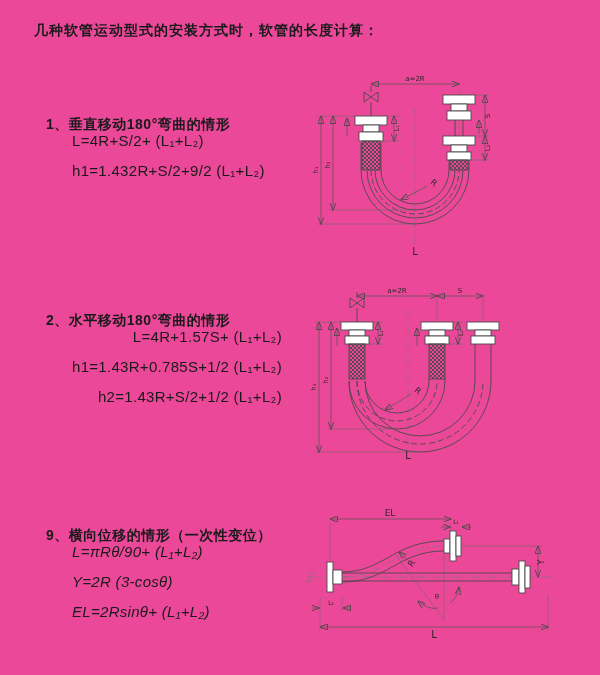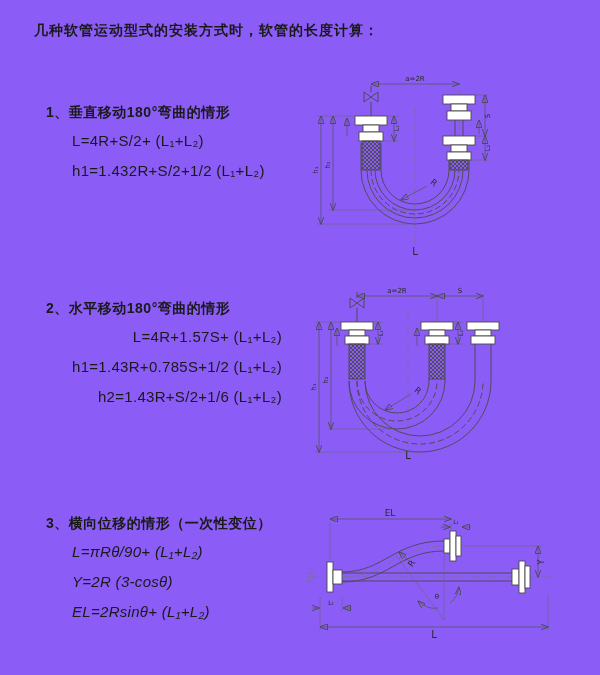--- a/index.html
+++ b/index.html
@@ -1,19 +1,19 @@
 <!DOCTYPE html>
 <html><head>
 <meta charset="utf-8">
 <style>
   html,body{margin:0;padding:0;background:#fff;}
-  .page{position:relative;width:600px;height:675px;background:#8b5cf6;overflow:hidden;
+  .page{position:relative;width:600px;height:675px;background:#ec4899;overflow:hidden;
         font-family:"Liberation Sans","DejaVu Sans",sans-serif;color:#1a1a1a;}
   .title{position:absolute;left:34px;top:22px;font-size:14px;font-weight:bold;letter-spacing:1px;}
-  .sec-head{position:absolute;font-size:14px;font-weight:bold;letter-spacing:0.5px;}
+  .sec-head{position:absolute;font-size:14px;font-weight:bold;letter-spacing:0.5px;margin-top:12px;}
   .formulas{position:absolute;}
   .fline{font-size:15px;letter-spacing:0.3px;margin-bottom:13px;white-space:pre;}
   .diag{position:absolute;}
   svg{overflow:visible;}
   svg line, svg path{stroke:#4a4a4a;stroke-width:0.9;fill:none;}
   svg rect{stroke:#4a4a4a;stroke-width:0.9;fill:#ffffff;}
   svg .dim{stroke:#555;stroke-width:0.7;}
   svg .ext{stroke:#666;stroke-width:0.55;}
   svg .cl{stroke:#777;stroke-width:0.6;}
   svg text{font-family:"DejaVu Sans","Liberation Sans",sans-serif;fill:#2a2a2a;stroke:none;}
@@ -22,31 +22,31 @@
 </head>
 <body>
 
 <div class="page">
 
   <div class="title">几种软管运动型式的安装方式时，软管的长度计算：</div>
 
   <div class="sec-head" style="left:46px;top:104px;">1、垂直移动180°弯曲的情形</div>
   <div class="formulas" style="left:72px;top:132px;">
     <div class="fline">L=4R+S/2+ (L₁+L₂)</div>
-    <div class="fline">h1=1.432R+S/2+1/2 (L₁+L₂)</div>
+    <div class="fline">h1=1.432R+S/2+9/2 (L₁+L₂)</div>
   </div>
 
   <div class="sec-head" style="left:46px;top:300px;">2、水平移动180°弯曲的情形</div>
   <div class="formulas" style="left:72px;top:328px;text-align:right;">
     <div class="fline">L=4R+1.57S+ (L₁+L₂)</div>
     <div class="fline">h1=1.43R+0.785S+1/2 (L₁+L₂)</div>
-    <div class="fline">h2=1.43R+S/2+1/6 (L₁+L₂)</div>
+    <div class="fline">h2=1.43R+S/2+1/2 (L₁+L₂)</div>
   </div>
 
-  <div class="sec-head" style="left:46px;top:515px;">3、横向位移的情形（一次性变位）</div>
+  <div class="sec-head" style="left:46px;top:515px;">9、横向位移的情形（一次性变位）</div>
   <div class="formulas" style="left:72px;top:543px;font-style:italic;">
     <div class="fline">L=πRθ/90+ (L₁+L₂)</div>
     <div class="fline">Y=2R (3-cosθ)</div>
     <div class="fline">EL=2Rsinθ+ (L₁+L₂)</div>
   </div>
 
   <svg class="diag" style="left:313px;top:70px;width:217px;height:190px;" viewBox="0 0 217 190">
     <defs>
       <marker id="arr" viewBox="0 0 8 6" markerWidth="8" markerHeight="6" refX="7.5" refY="3" orient="auto-start-reverse" markerUnits="userSpaceOnUse">
         <path d="M0 0 L8 3 L0 6 Z" fill="#555" stroke="none"></path>

